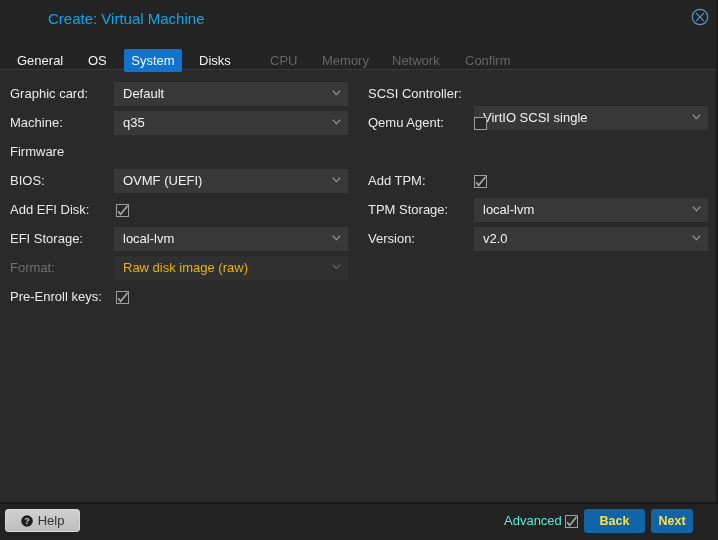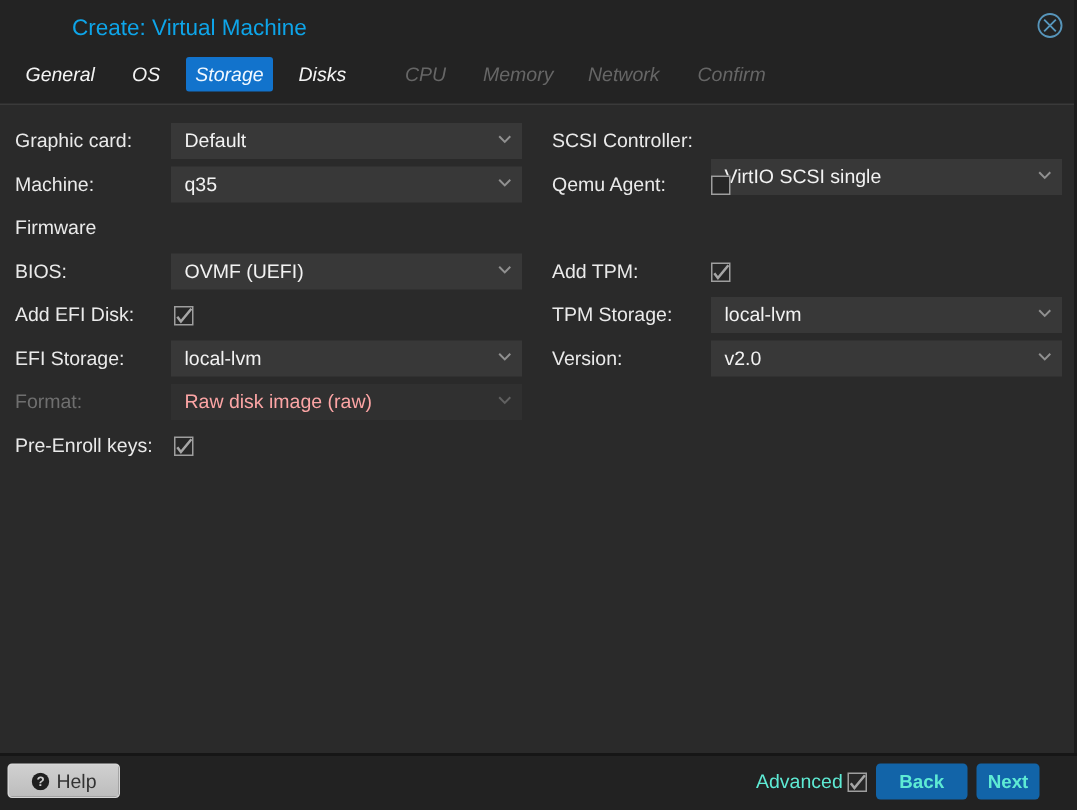--- a/index.html
+++ b/index.html
@@ -9,67 +9,67 @@
   background:#232323;
   position:relative;
   overflow:hidden;
   font-size:13px;
   color:#e6e6e6;
 }
 .form-bg { position:absolute; left:0; top:70px; width:718px; height:432px; background:#2a2a2a; }
 .tabsep { position:absolute; left:0; top:69px; width:718px; height:1px; background:#3a3a3a; }
 .title { position:absolute; left:8px; top:10px; font-size:15px; color:#0ea5e9;margin-left:40px; }
 .close { position:absolute; left:691px; top:8px; }
-.tab { position:absolute; top:38px; height:23px; line-height:23px; color:#f4f4f4;font-style:italic; }
+.tab { position:absolute; top:49px; height:23px; line-height:23px; color:#f4f4f4; }
 .tab.dis { color:#666666;margin-left:15px; }
 .tab.active { background:#1273cc; color:#f0f8ff; text-align:center; border-radius:2px; }
 .lbl { position:absolute; height:24px; line-height:24px; color:#eaeaea; }
 .lbl.dis { color:#6f6f6f; }
 .field {
   position:absolute; width:234px; height:24px; line-height:24px;
   background:#383838; color:#f2f2f2; padding-left:9px;
 }
-.field.dis { background:#303030; color:#fca5a5; }
+.field.dis { background:#303030; color:#eab308; }
 .field svg.chev { position:absolute; right:7px; top:8px; }
 .cb {
   position:absolute; width:13px; height:13px;
   border:1px solid #9e9e9e; background:#272727;
 }
 .cb svg { position:absolute; left:-1px; top:-1px; }
 .footer-sep { position:absolute; left:0; top:502px; width:718px; height:2px; background:#161616; }
 .footer { position:absolute; left:0; top:504px; width:718px; height:36px; background:#222222; }
 .helpbtn {
   position:absolute; left:5px; top:509px; width:75px; height:23px;
   background:linear-gradient(#d0d0d0,#bdbdbd);
   border:1px solid #d6d6d6; border-radius:3px;
   color:#333333; text-align:center; line-height:21px;
 }
 .adv { position:absolute; left:504px; top:509px; height:23px; line-height:23px; color:#5eead4; }
 .btn {
   position:absolute; top:509px; height:24px; line-height:24px;
-  background:#1264a8; color:#5eead4; border-radius:3px; text-align:center;
+  background:#1264a8; color:#fde047; border-radius:3px; text-align:center;
   font-weight:bold; font-size:12.5px;
 }
 </style>
 </head>
 <body>
 <div class="form-bg"></div>
 <div class="tabsep"></div>
 <div style="position:absolute; left:716px; top:0; width:2px; height:540px; background:#1c1c1c;"></div>
 <div style="position:absolute; left:0; top:538px; width:718px; height:2px; background:#1c1c1c;"></div>
 
 <div class="title">Create: Virtual Machine</div>
 <svg class="close" width="18" height="18" viewBox="0 0 18 18">
   <circle cx="9" cy="9" r="7.7" fill="none" stroke="#5795ba" stroke-width="1.25"></circle>
   <path d="M5.1 5.1 L12.9 12.9 M12.9 5.1 L5.1 12.9" stroke="#5795ba" stroke-width="1.25"></path>
 </svg>
 
 <div class="tab" style="left:17px;">General</div>
 <div class="tab" style="left:88px;">OS</div>
-<div class="tab active" style="left:124px; width:58px;">Storage</div>
+<div class="tab active" style="left:124px; width:58px;">System</div>
 <div class="tab" style="left:199px;">Disks</div>
 <div class="tab dis" style="left:255px;">CPU</div>
 <div class="tab dis" style="left:307px;">Memory</div>
 <div class="tab dis" style="left:377px;">Network</div>
 <div class="tab dis" style="left:450px;">Confirm</div>
 
 <div class="lbl" style="left:10px; top:82px;">Graphic card:</div>
 <div class="field" style="left:114px; top:82px;">Default<svg class="chev" width="9" height="6" viewBox="0 0 9 6">
       <path d="M0.8 0.8 L4.5 4.6 L8.2 0.8" stroke="#909090" stroke-width="1.3" fill="none"></path>
     </svg></div>

